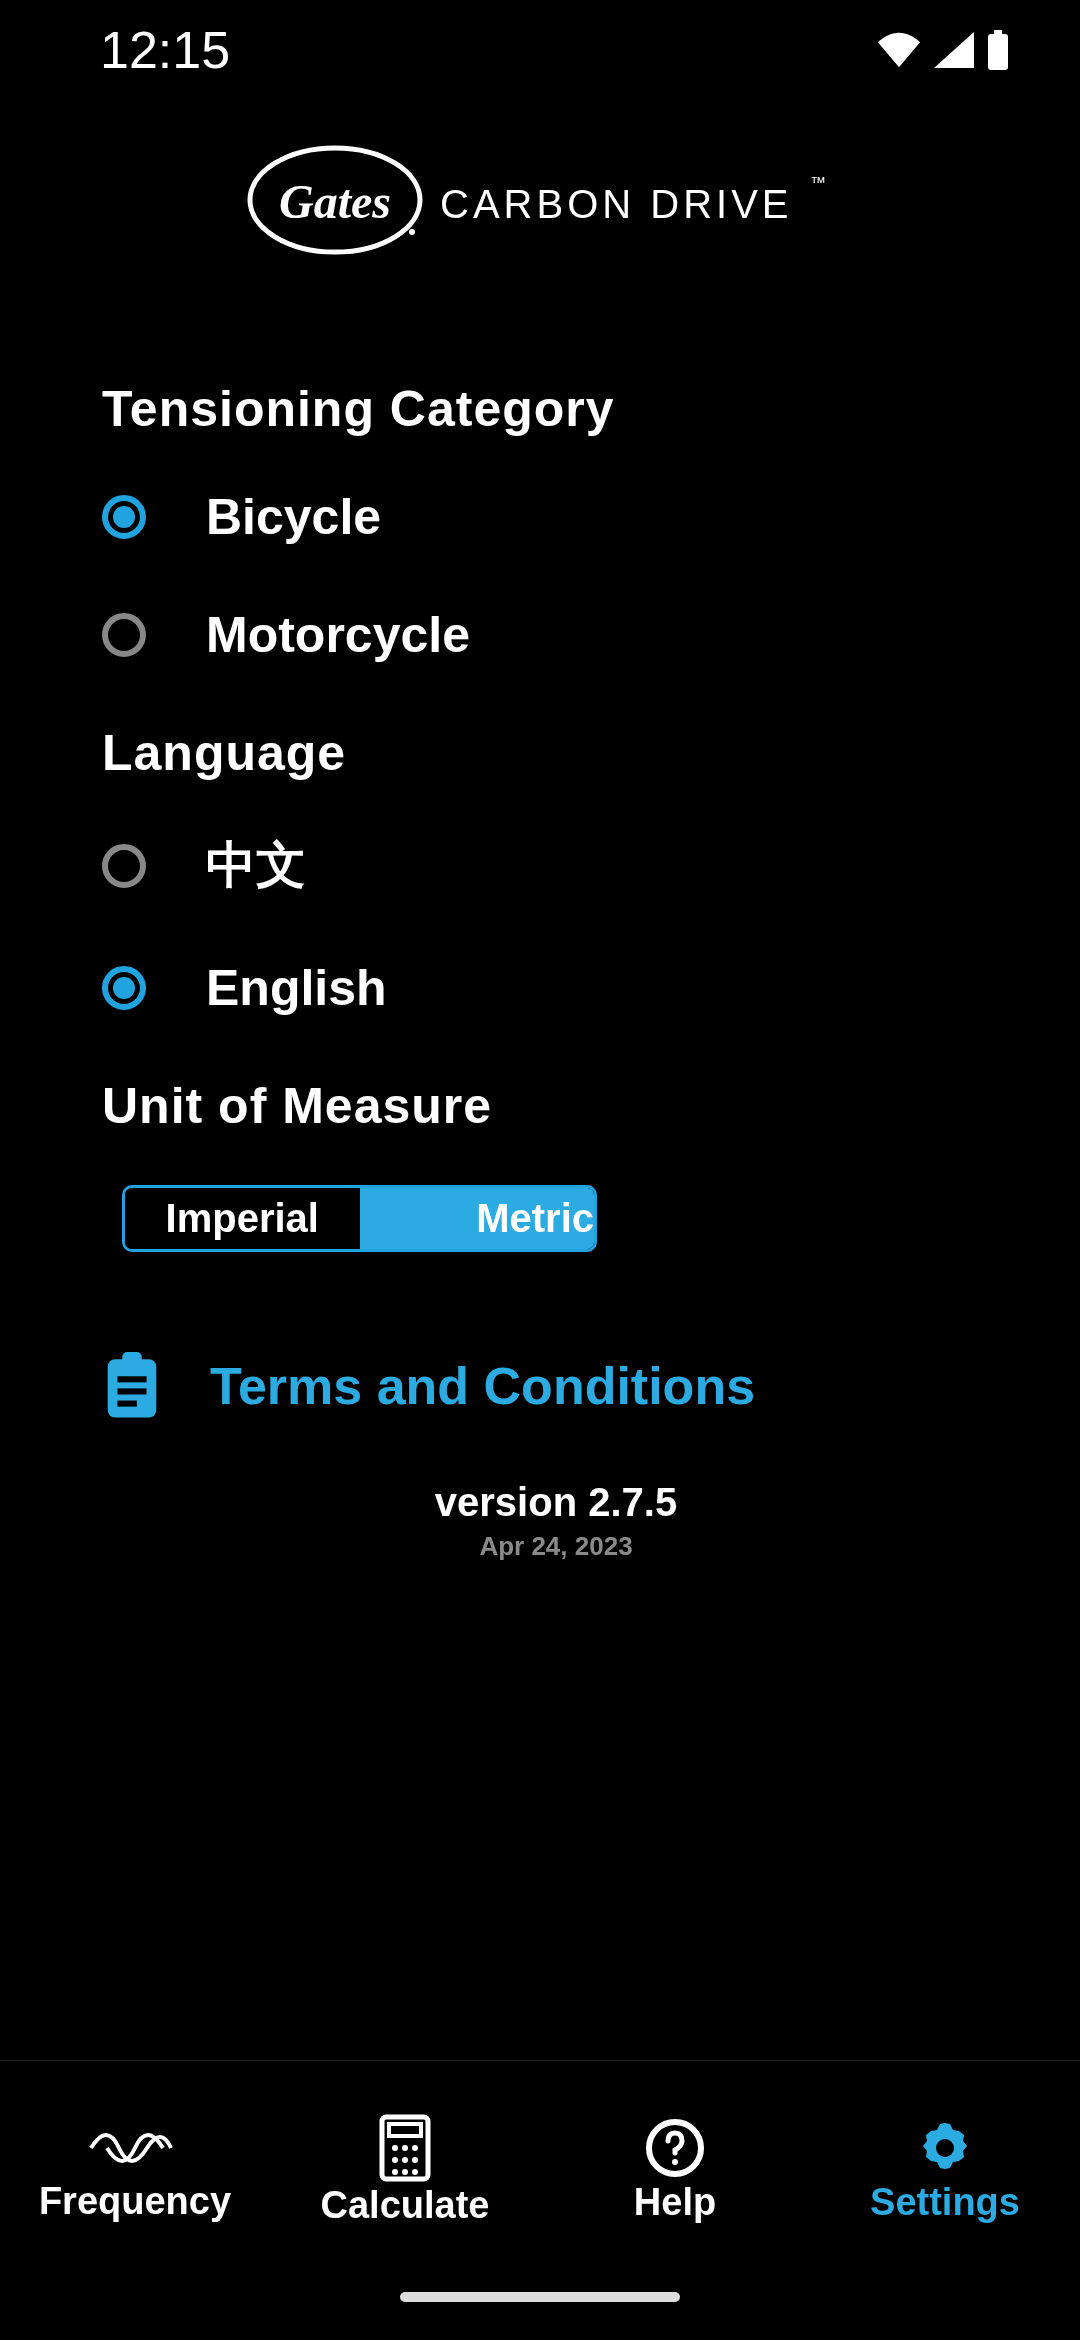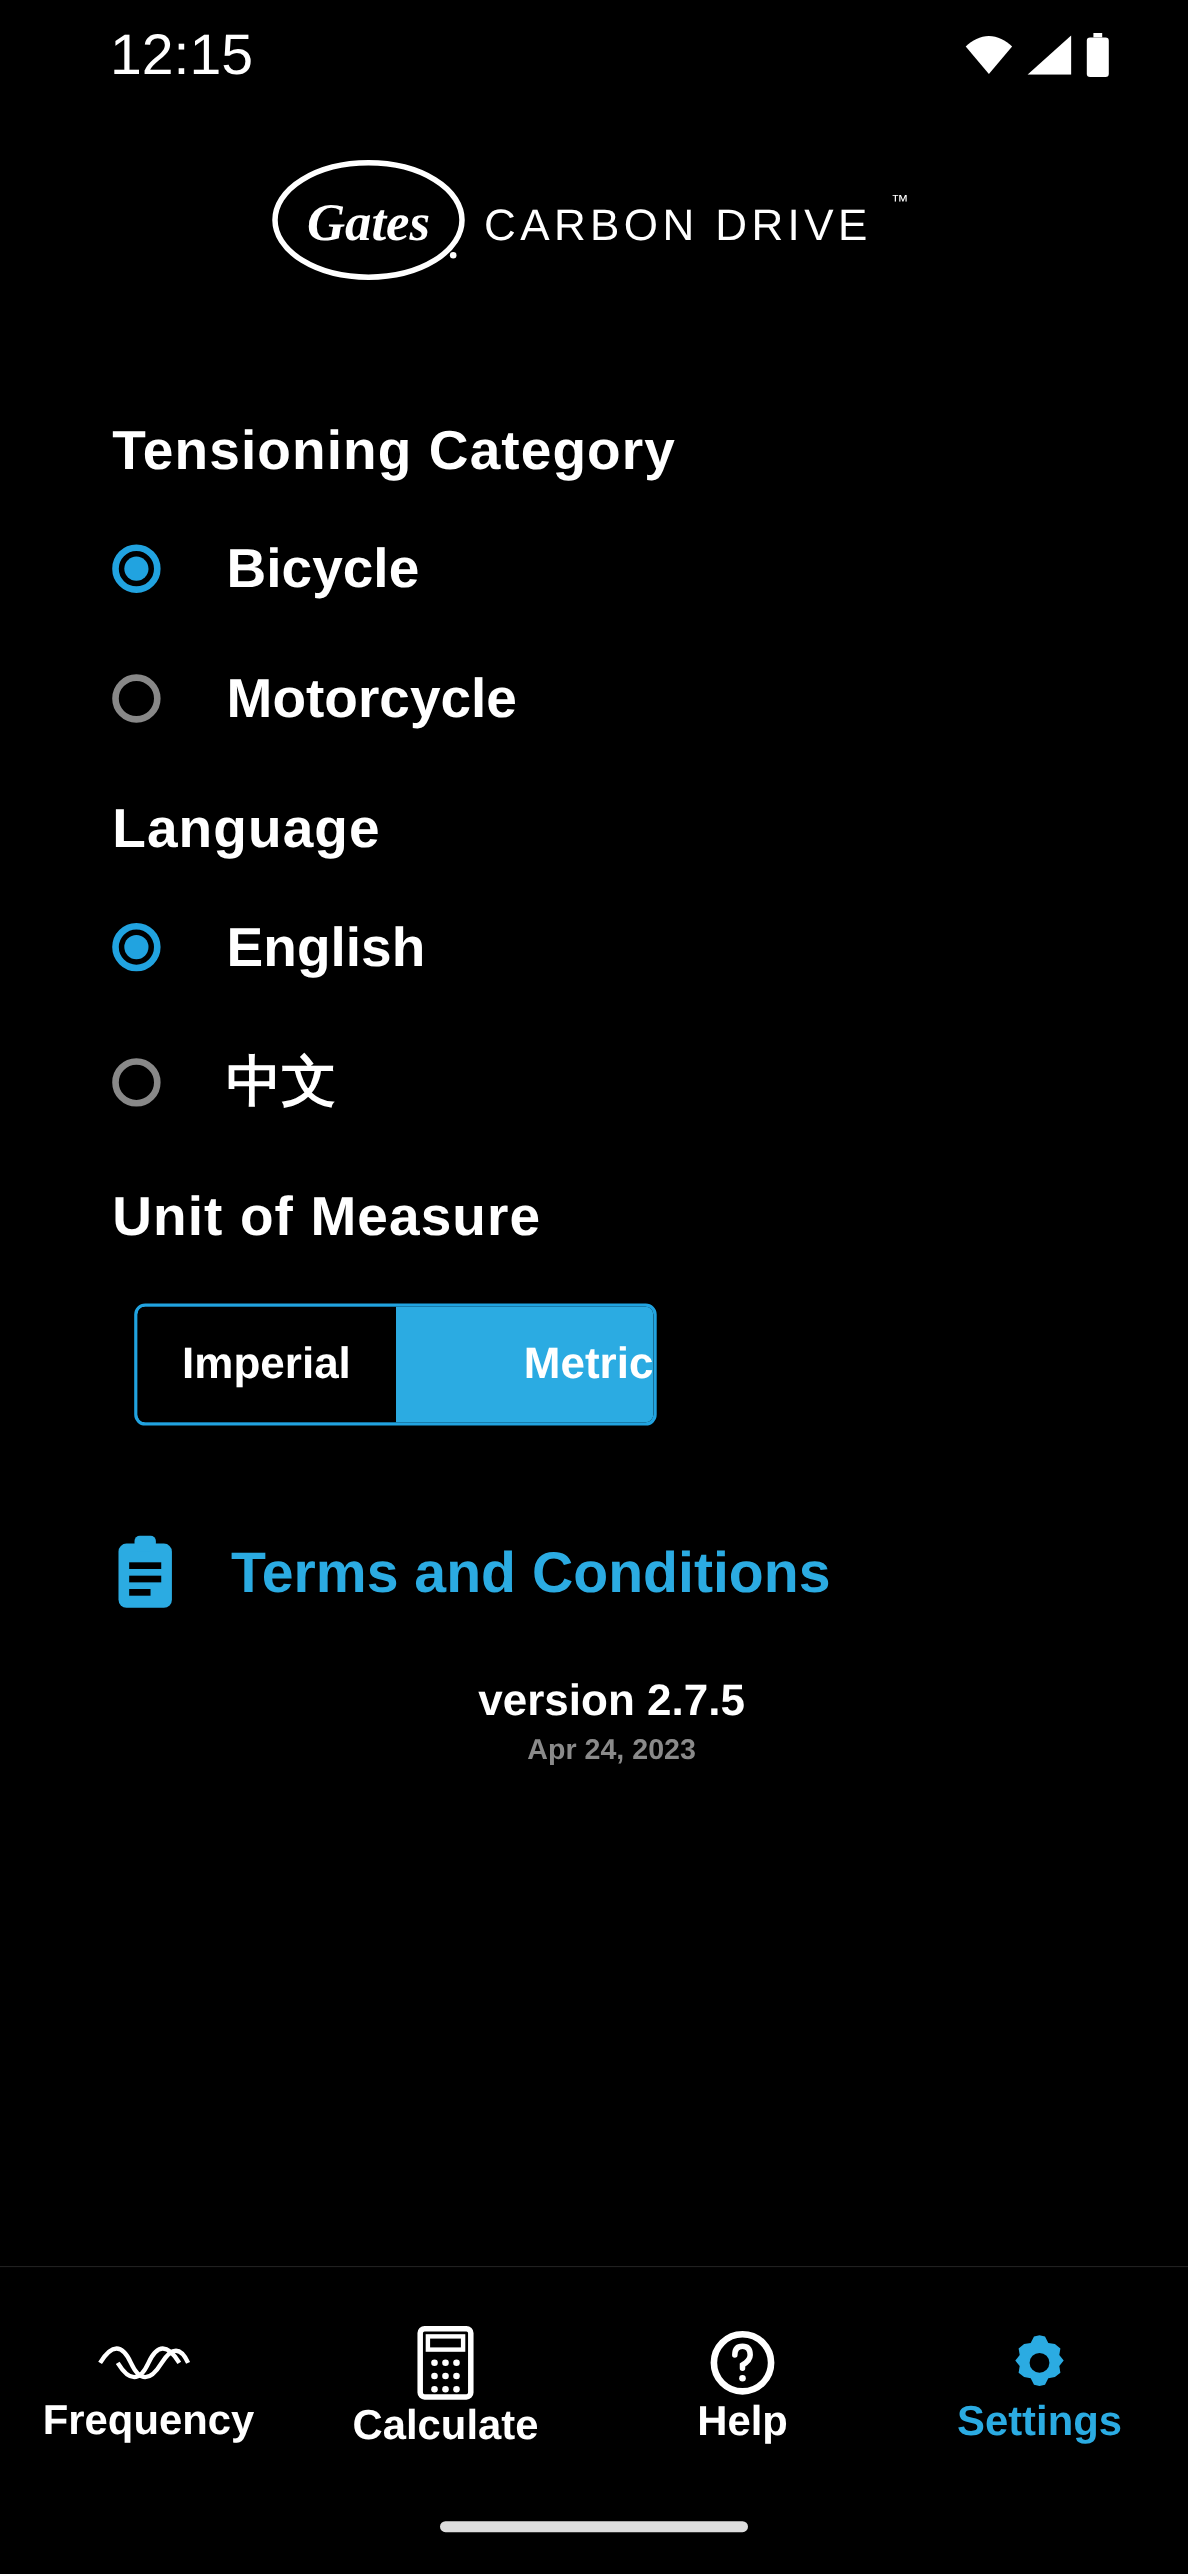--- a/index.html
+++ b/index.html
@@ -80,21 +80,21 @@
     display: flex;
     border: 3px solid #21a3e0;
     border-radius: 10px;
     overflow: hidden;
     width: 475px;
     margin: 35px 0 80px 20px;
   }
   .seg-btn {
     flex: 1;
     text-align: center;
-    padding: 30px 0;
+    padding: 8px 0;
     font-size: 40px;
     font-weight: 800;
     cursor: pointer;
     background: #000;
     color: #fff;
   }
   .seg-btn.active {
     background: #2babe2;
     color: #fff;
     text-align: right;
@@ -200,28 +200,28 @@
     <span class="radio-label">Bicycle</span>
   </div>
   <div class="radio-row">
     <span class="radio-circle"></span>
     <span class="radio-label">Motorcycle</span>
   </div>
 
   <div class="section-title">Language</div>
 
   <div class="radio-row">
+    <span class="radio-circle"></span>
+    <span class="radio-label">中文</span>
+  </div>
+  <div class="radio-row">
     <span class="radio-circle selected">
         <span class="radio-inner"></span>
       </span>
     <span class="radio-label">English</span>
-  </div>
-  <div class="radio-row">
-    <span class="radio-circle"></span>
-    <span class="radio-label">中文</span>
   </div>
 
   <div class="section-title">Unit of Measure</div>
   <div class="seg-control">
     <div class="seg-btn">Imperial</div>
     <div class="seg-btn active">Metric</div>
   </div>
 
   <div class="terms-row">
     <svg width="60" height="68" viewBox="0 0 24 28">

